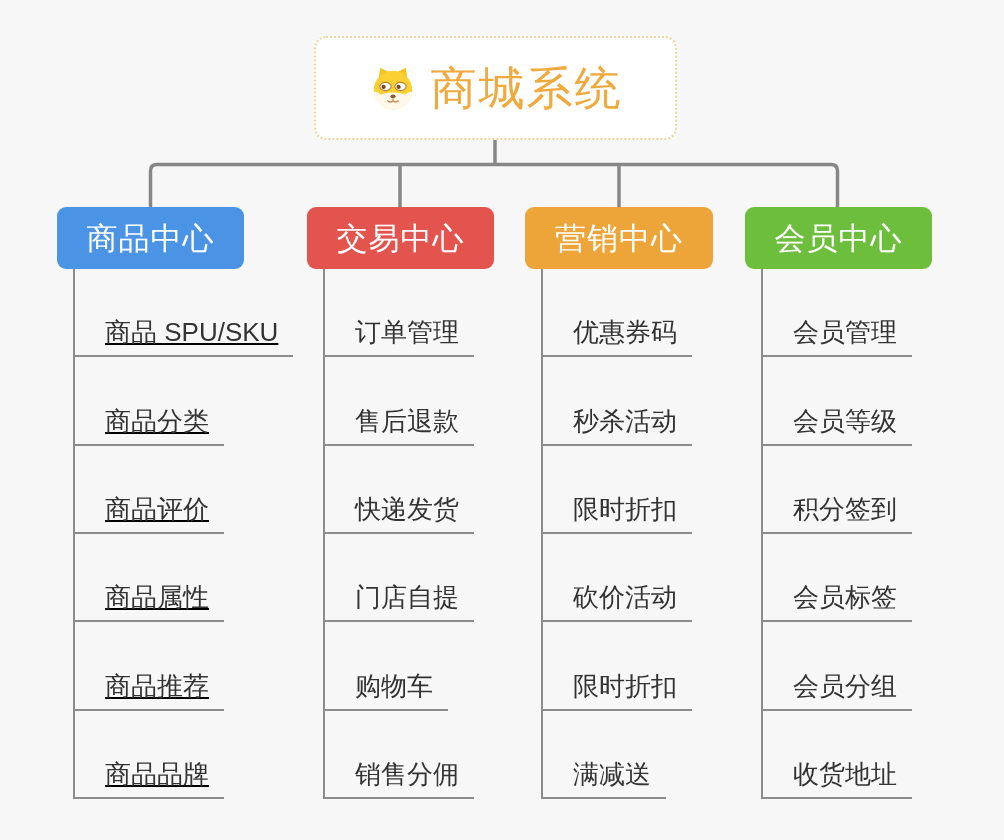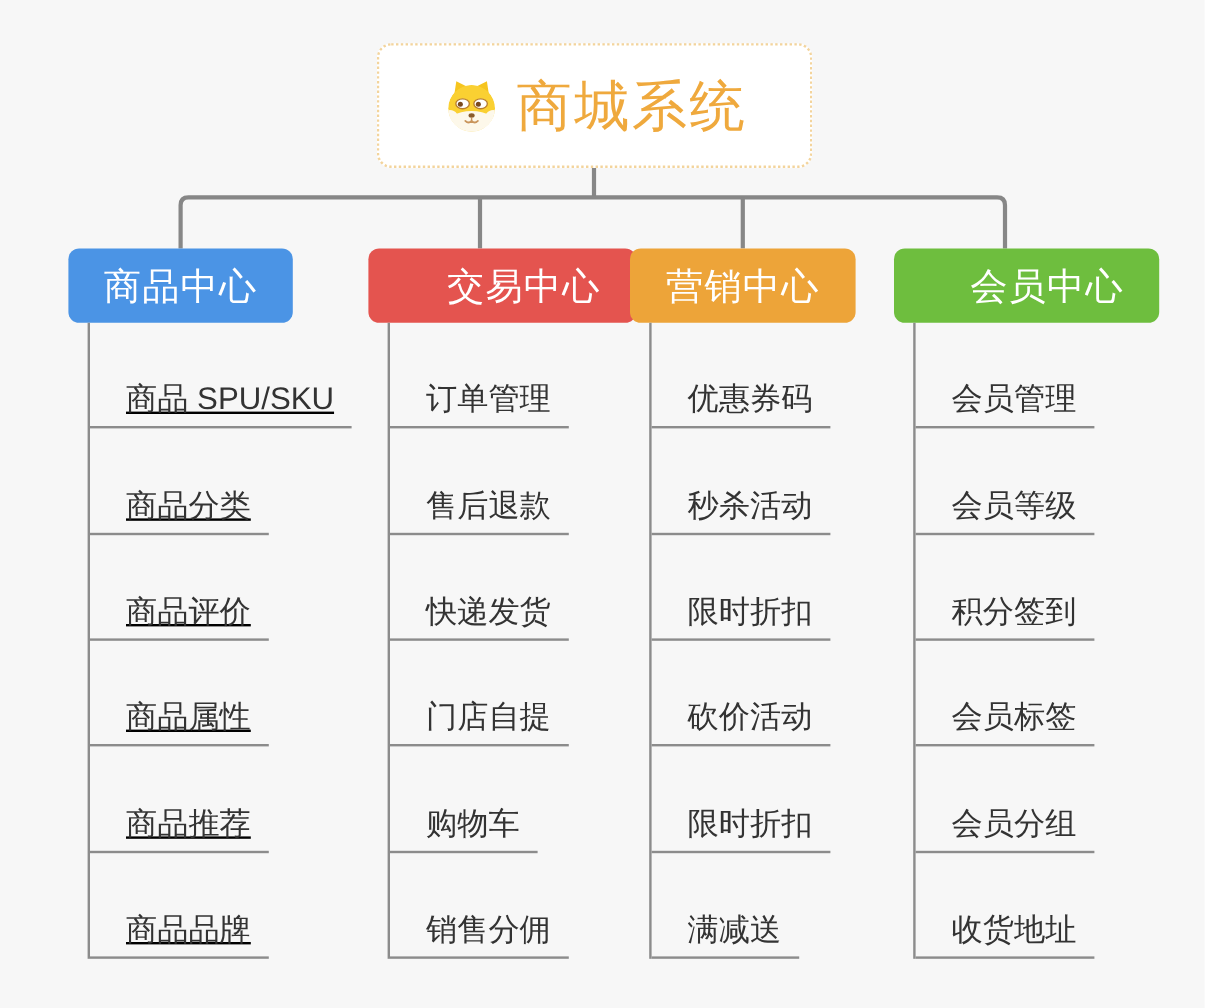--- a/index.html
+++ b/index.html
@@ -18,21 +18,21 @@
   
   .connectors{position:absolute;left:0;top:0;width:1004px;height:840px;pointer-events:none;}
 
   
   .branch{
     position:absolute;top:207px;height:62px;width:187px;border-radius:9px;
     display:flex;align-items:center;justify-content:center;
     color:#FFFFFF;font-size:31px;line-height:1;letter-spacing:1px;
   }
   .branch.b0{left:57px;}
-  .branch.b1{left:307px;padding-left:36px;}
+  .branch.b1{left:307px;}
   .branch.b2{left:525px;width:188px;}
   .branch.b3{left:745px;}
 
   
   .col{
     position:absolute;top:269px;height:530px;width:250px;
     border-left:2px solid #8C8C8C;
     display:flex;flex-direction:column;
   }
   .col.c0{left:73px;text-decoration:underline;}
@@ -88,21 +88,21 @@
 
   <div class="branch b0" style="background: rgb(75, 148, 229);">
     <span>商品中心</span>
   </div>
   <div class="branch b1" style="background: rgb(228, 84, 79);">
     <span>交易中心</span>
   </div>
   <div class="branch b2" style="background: rgb(237, 164, 57);">
     <span>营销中心</span>
   </div>
-  <div class="branch b3" style="background: rgb(110, 190, 62); padding-left: 34px;">
+  <div class="branch b3" style="background: rgb(110, 190, 62);">
     <span>会员中心</span>
   </div>
 
   <div class="col c0">
     <div class="row">
         <span class="topic">商品 SPU/SKU</span>
       </div>
     <div class="row">
         <span class="topic">商品分类</span>
       </div>

